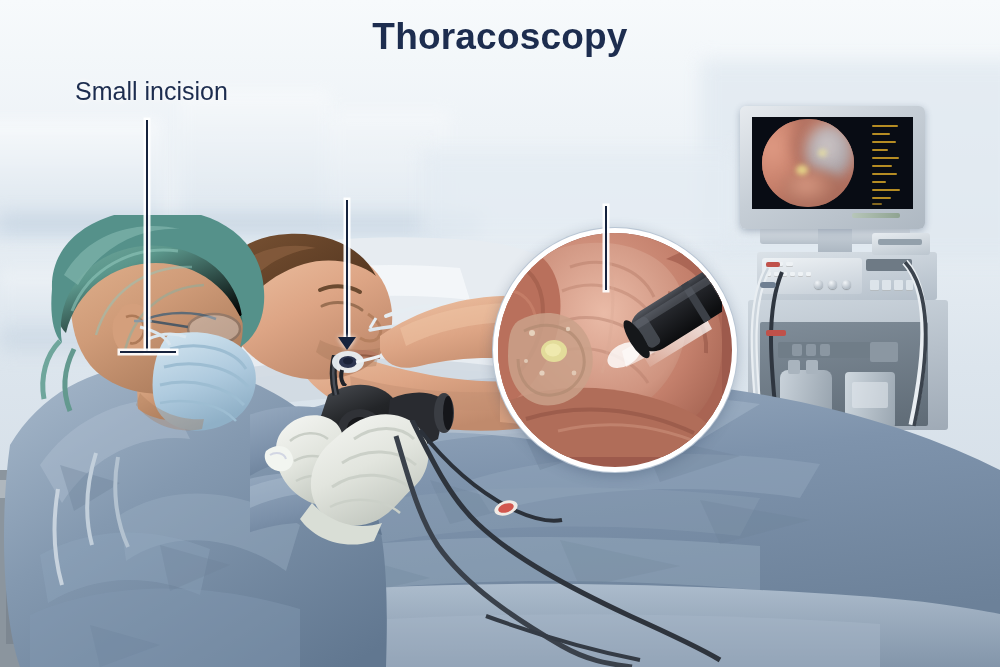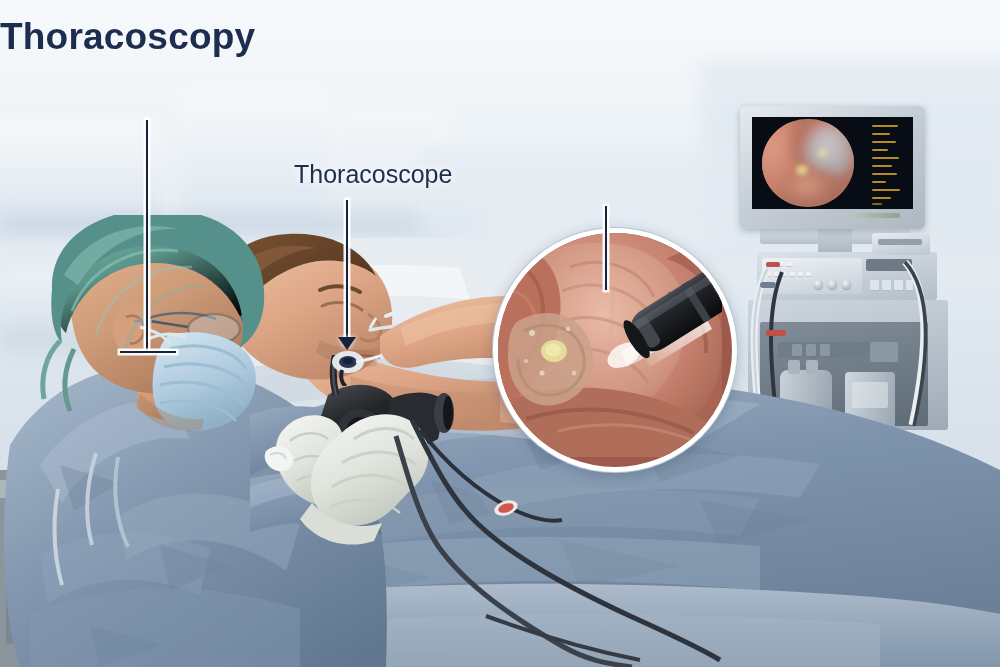--- a/index.html
+++ b/index.html
@@ -36,21 +36,21 @@
   }
 
   
   .shape { position: absolute; }
 
   
   .title {
     position: absolute;
     left: 0; right: 0;
     top: 16px;
-    text-align: left;
+    text-align: center;
     color: #1d2d4f;
     font-size: 37px;
     font-weight: bold;
     letter-spacing: .2px;
   }
   .label {
     position: absolute;
     color: #1d2d4f;
     font-size: 25px;
     font-weight: normal;
@@ -548,15 +548,15 @@
   </div>
 
   <div class="leader leader-v" style="left:146px; top:120px; height:232px;"></div>
   <div class="leader leader-h" style="left:120px; top:351px; width:56px;"></div>
 
   <div class="leader leader-v" style="left:346px; top:200px; height:138px;"></div>
   <div class="arrowhead" style="left:338px; top:337px;"></div>
 
   <div class="leader leader-v" style="left:605px; top:206px; height:84px;"></div>
 
-  <div class="label" style="left:294px; top:160px;">Thoracoscope</div>
+  <div class="label" style="left:75px; top:77px;">Small incision</div>
 
 </div>
 
 </body></html>

